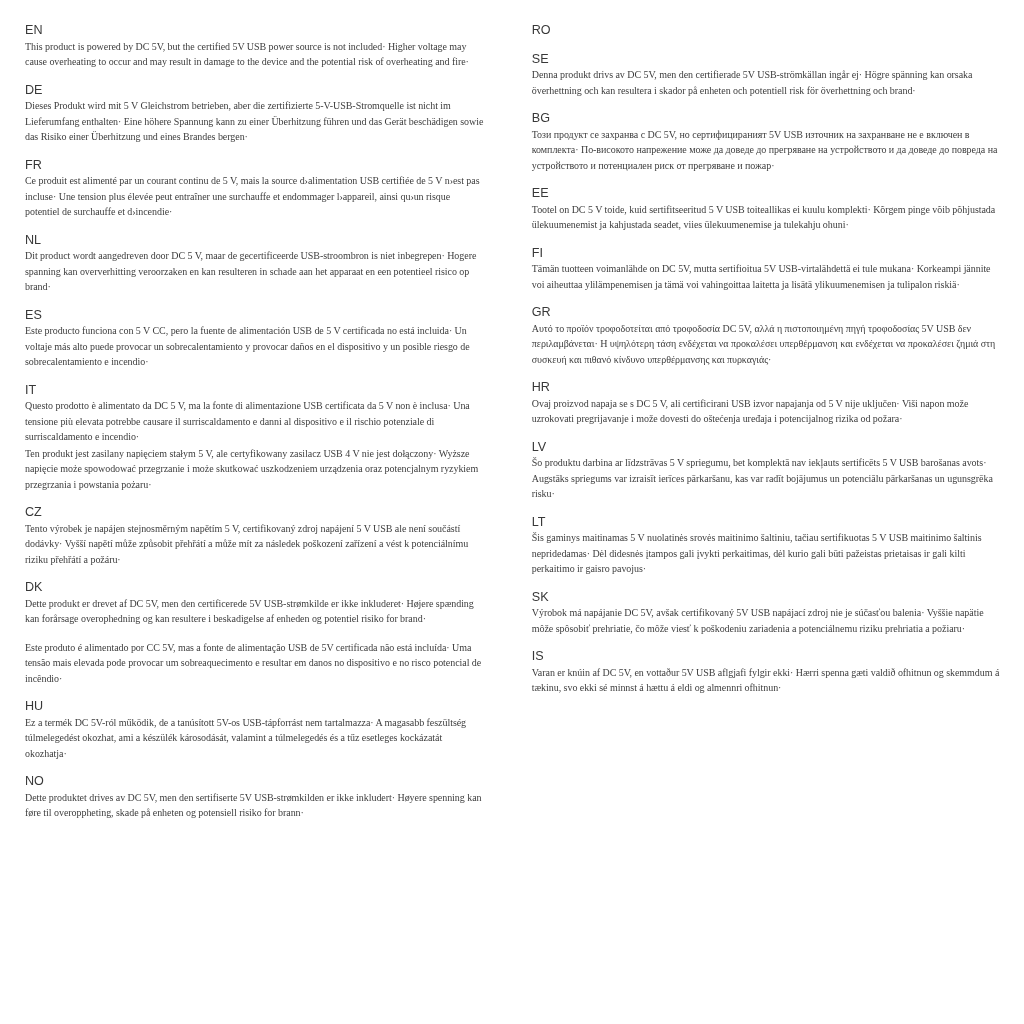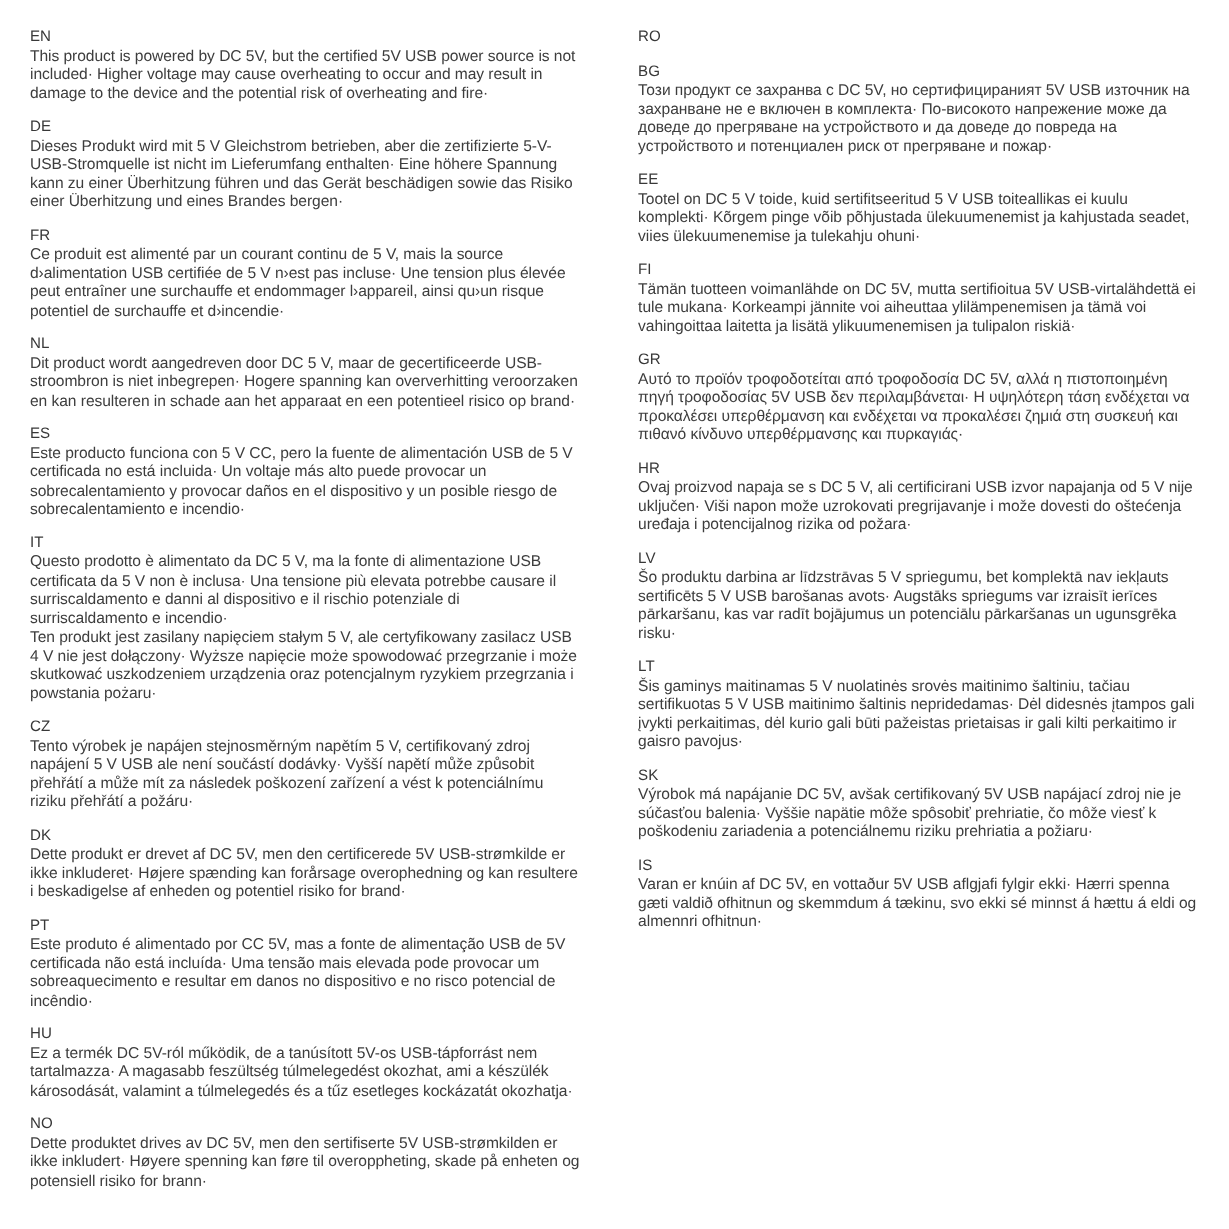--- a/index.html
+++ b/index.html
@@ -34,24 +34,25 @@
     margin: 0;
     padding: 0;
     font-size: 12.6px;
     font-weight: normal;
     line-height: 15.5px;
     color: #383838;
   }
   .sec p {
     margin: 0;
     padding: 0;
-    font-size: 13px;
+    font-size: 10px;
     line-height: 15.5px;
     letter-spacing: -0.05px;
     color: #3d3d3d;
+    font-family: Liberation Serif, serif;
   }
 </style>
 </head>
 <body>
 
 <main class="page">
 
   <div class="col col-left">
     <section class="sec">
       <h2>EN</h2>
@@ -82,36 +83,39 @@
     </section>
     <section class="sec">
       <h2>CZ</h2>
       <p>Tento výrobek je napájen stejnosměrným napětím 5 V, certifikovaný zdroj napájení 5 V USB ale není součástí dodávky· Vyšší napětí může způsobit přehřátí a může mít za následek poškození zařízení a vést k potenciálnímu riziku přehřátí a požáru·</p>
     </section>
     <section class="sec">
       <h2>DK</h2>
       <p>Dette produkt er drevet af DC 5V, men den certificerede 5V USB-strømkilde er ikke inkluderet· Højere spænding kan forårsage overophedning og kan resultere i beskadigelse af enheden og potentiel risiko for brand·</p>
     </section>
     <section class="sec">
-      <h2>PT</h2>
       <p>Este produto é alimentado por CC 5V, mas a fonte de alimentação USB de 5V certificada não está incluída· Uma tensão mais elevada pode provocar um sobreaquecimento e resultar em danos no dispositivo e no risco potencial de incêndio·</p>
     </section>
     <section class="sec">
       <h2>HU</h2>
       <p>Ez a termék DC 5V-ról működik, de a tanúsított 5V-os USB-tápforrást nem tartalmazza· A magasabb feszültség túlmelegedést okozhat, ami a készülék károsodását, valamint a túlmelegedés és a tűz esetleges kockázatát okozhatja·</p>
     </section>
     <section class="sec">
       <h2>NO</h2>
       <p>Dette produktet drives av DC 5V, men den sertifiserte 5V USB-strømkilden er ikke inkludert· Høyere spenning kan føre til overoppheting, skade på enheten og potensiell risiko for brann·</p>
     </section>
   </div>
 
   <div class="col col-right">
     <section class="sec">
       <h2>RO</h2>
+    </section>
+    <section class="sec">
+      <h2>SE</h2>
+      <p>Denna produkt drivs av DC 5V, men den certifierade 5V USB-strömkällan ingår ej· Högre spänning kan orsaka överhettning och kan resultera i skador på enheten och potentiell risk för överhettning och brand·</p>
     </section>
     <section class="sec">
       <h2>BG</h2>
       <p>Този продукт се захранва с DC 5V, но сертифицираният 5V USB източник на захранване не е включен в комплекта· По-високото напрежение може да доведе до прегряване на устройството и да доведе до повреда на устройството и потенциален риск от прегряване и пожар·</p>
     </section>
     <section class="sec">
       <h2>EE</h2>
       <p>Tootel on DC 5 V toide, kuid sertifitseeritud 5 V USB toiteallikas ei kuulu komplekti· Kõrgem pinge võib põhjustada ülekuumenemist ja kahjustada seadet, viies ülekuumenemise ja tulekahju ohuni·</p>
     </section>
     <section class="sec">

